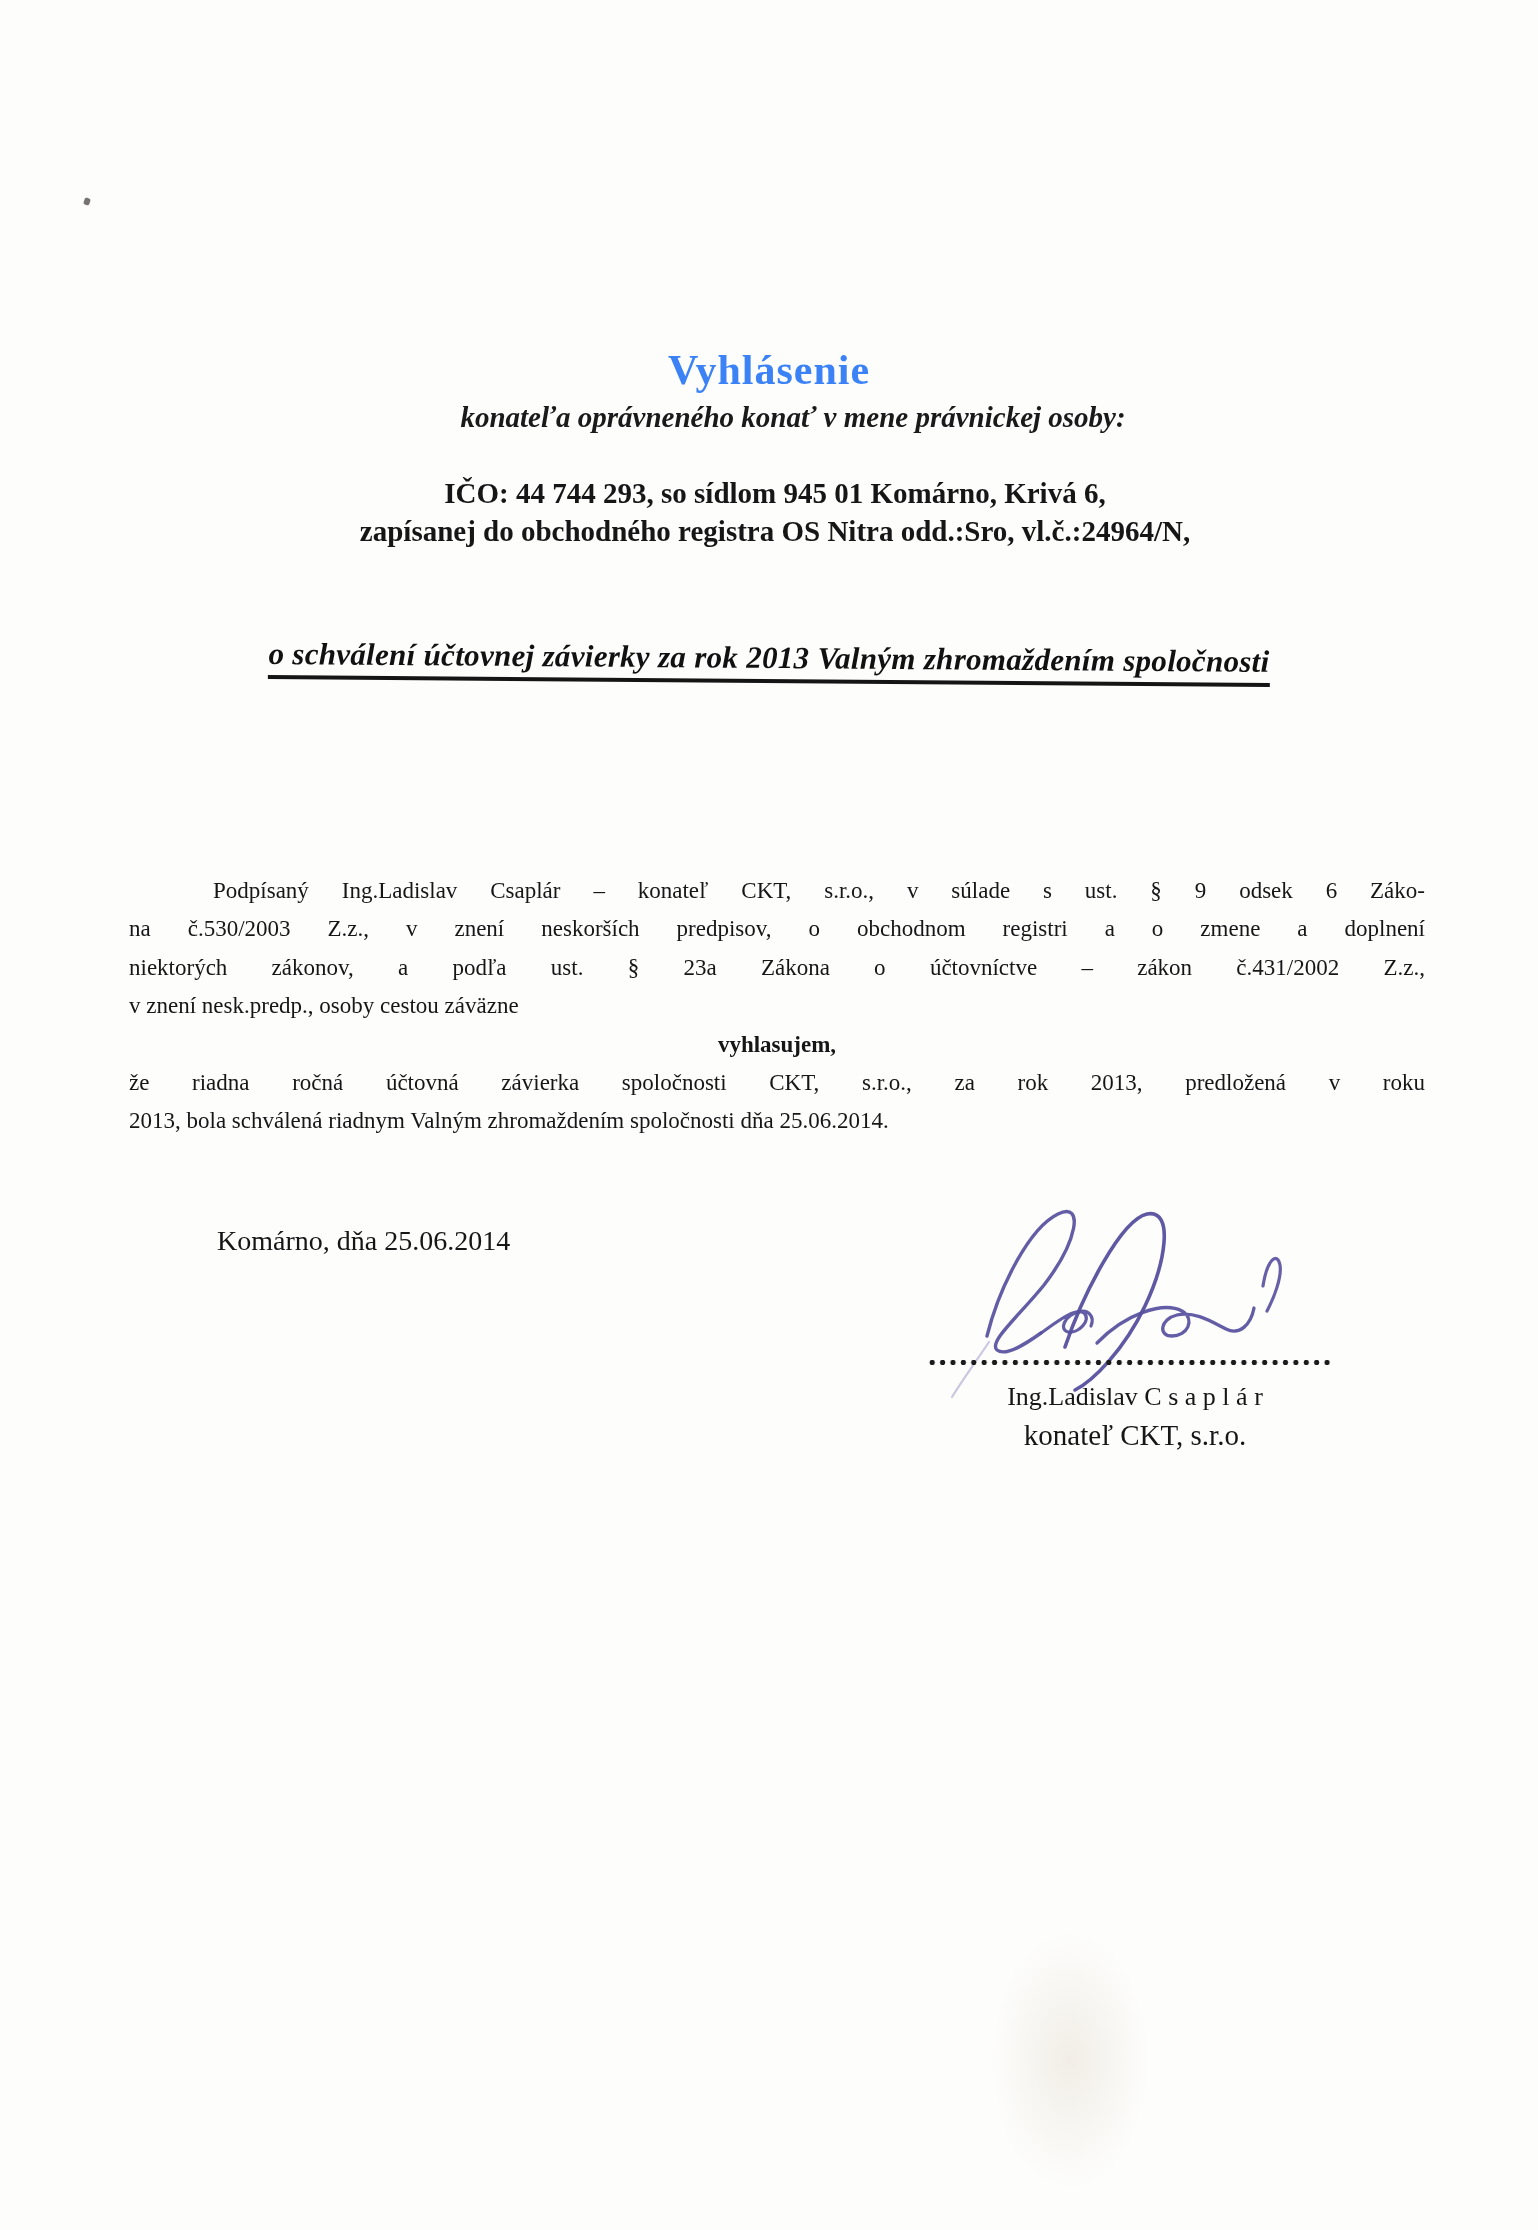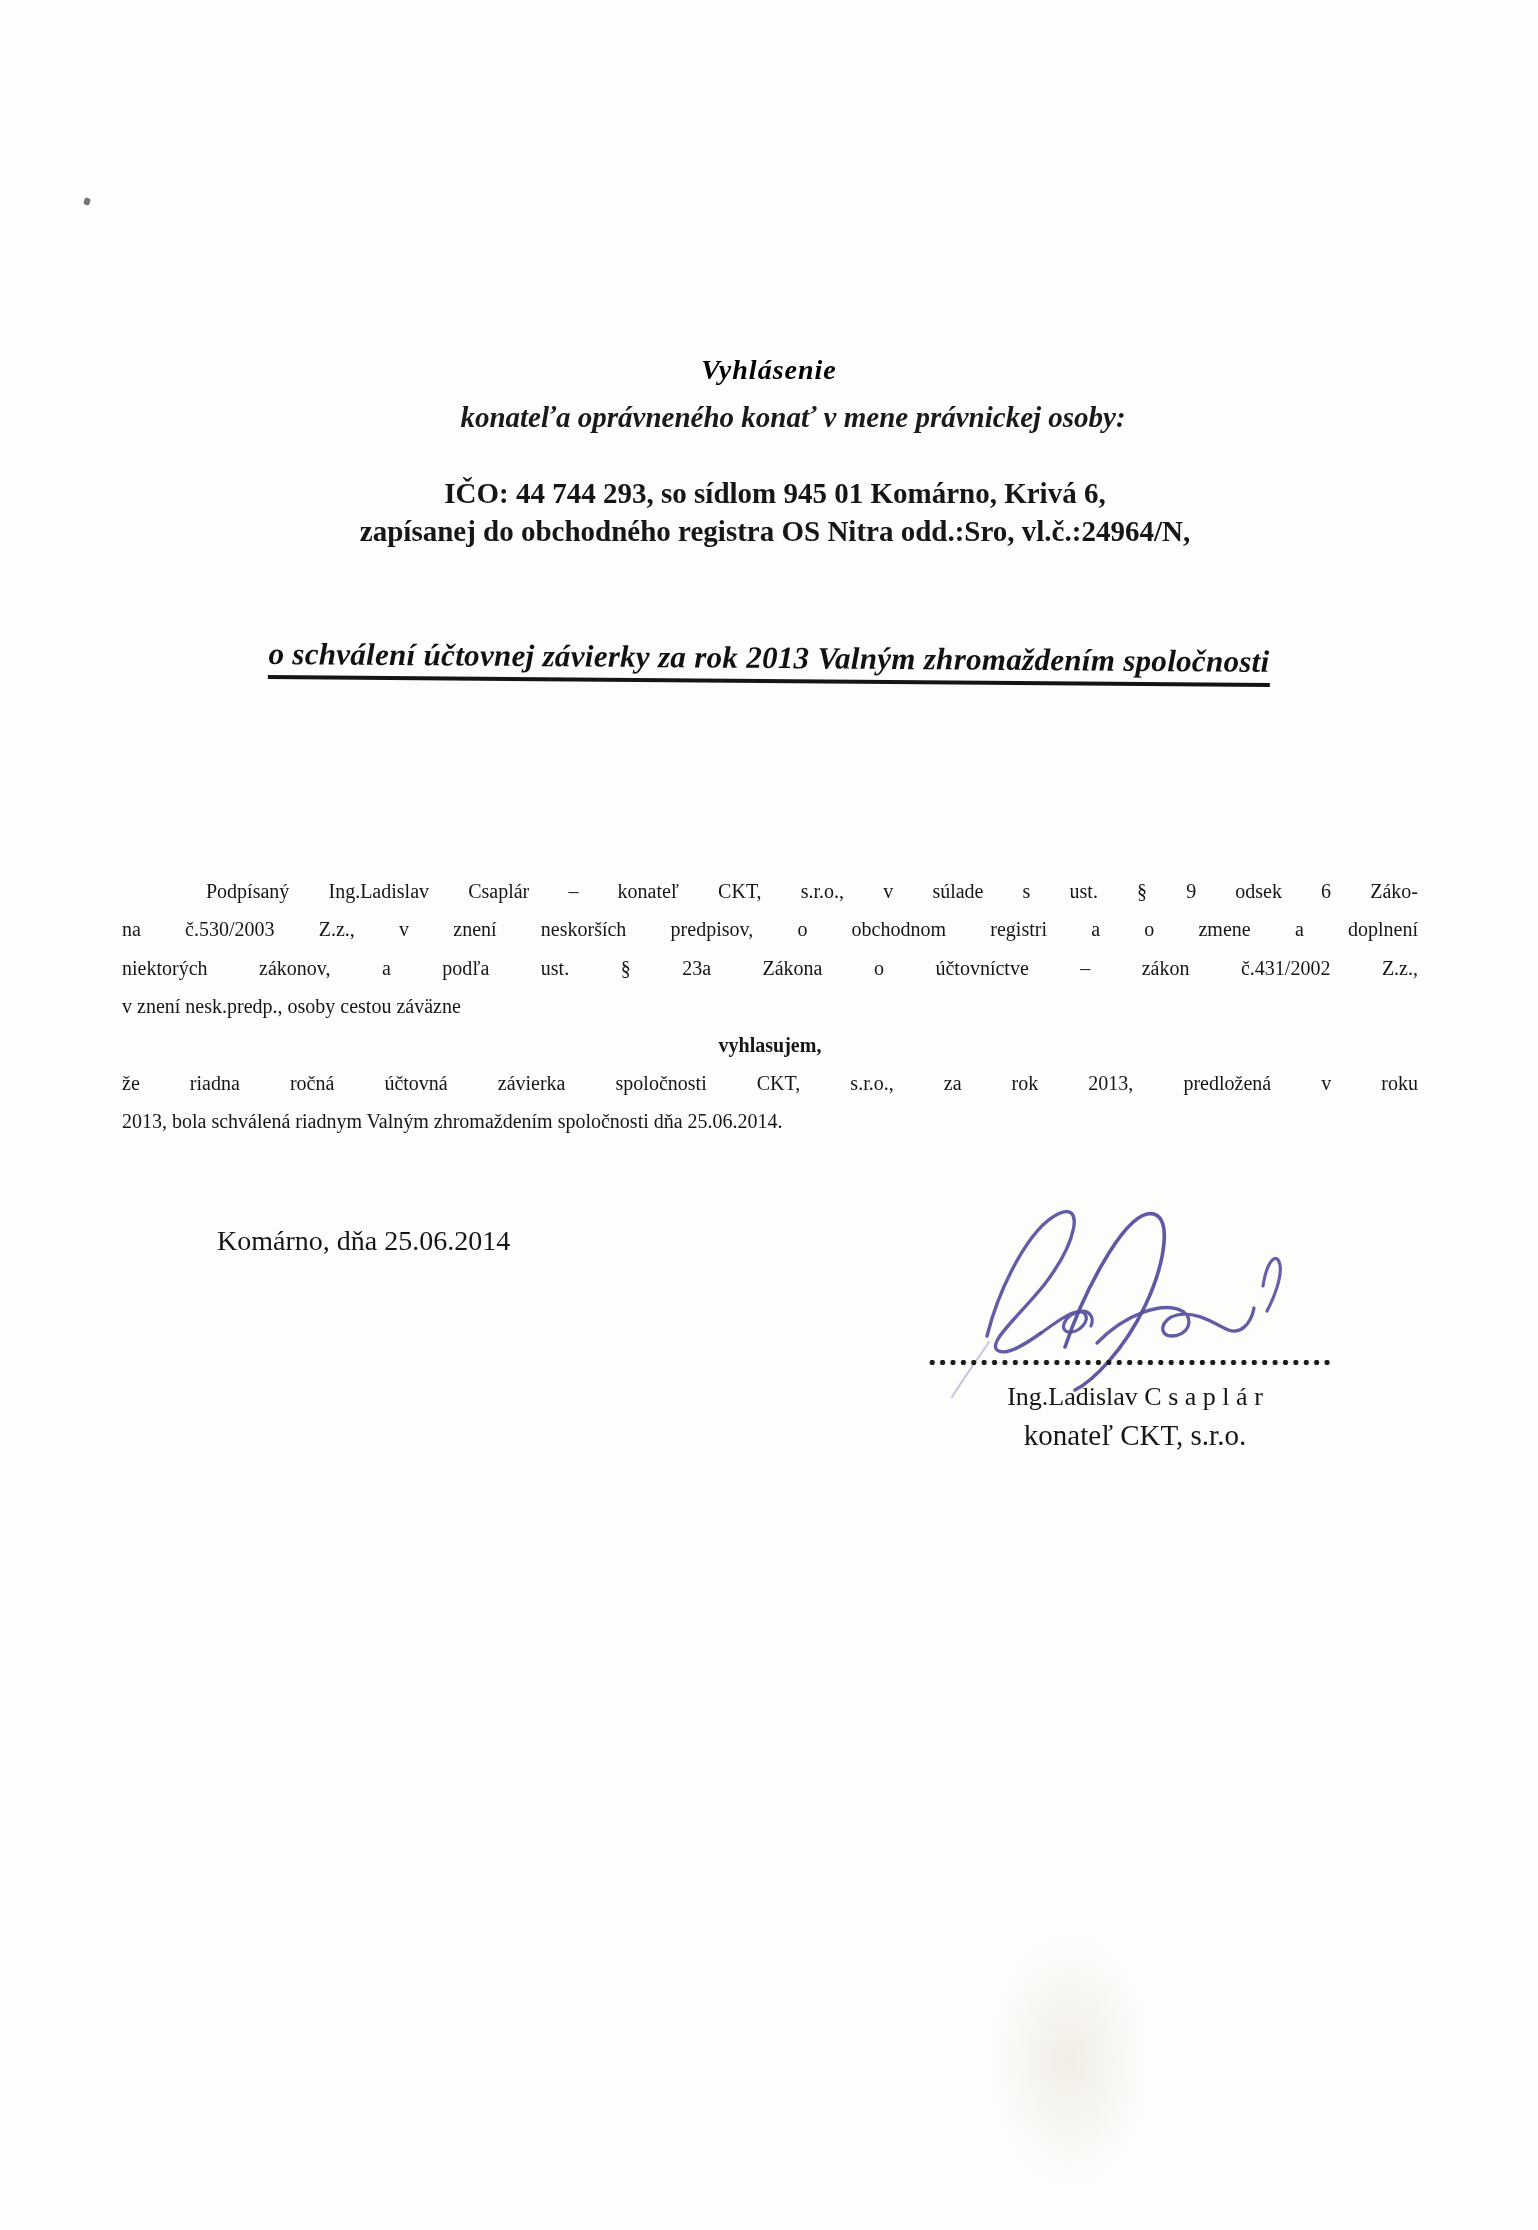--- a/index.html
+++ b/index.html
@@ -37,26 +37,25 @@
   }
 
   .title-block {
     position: absolute;
     left: 0; top: 346px;
     width: 100%;
     text-align: center;
   }
   .doc-title {
     margin: 0;
-    font-size: 28px;
+    font-size: 42px;
     line-height: 48px;
     font-weight: bold;
-    font-style: italic;
     letter-spacing: 1px;
-    color: #000000;
+    color: #3b82f6;
   }
   .doc-subtitle {
     margin: 6px 0 0 0;
     font-size: 29px;
     line-height: 34px;
     font-weight: bold;
     font-style: italic;
     color: #1a1a1a;
     padding-left: 48px;
   }
@@ -92,23 +91,23 @@
     font-weight: bold;
     font-style: italic;
     letter-spacing: .3px;
     padding-bottom: 3px;
     border-bottom: 4px solid #151515;
     color: #111;
   }
 
   .body-block {
     position: absolute;
-    left: 122px; top: 872px;
+    left: 129px; top: 872px;
     width: 1296px;
-    font-size: 20px;
+    font-size: 23px;
     line-height: 38.4px;
   }
   .para .just-line {
     text-align: justify;
     text-align-last: justify;
     white-space: normal;
   }
   .para .just-line.last-line {
     text-align-last: left;
   }

